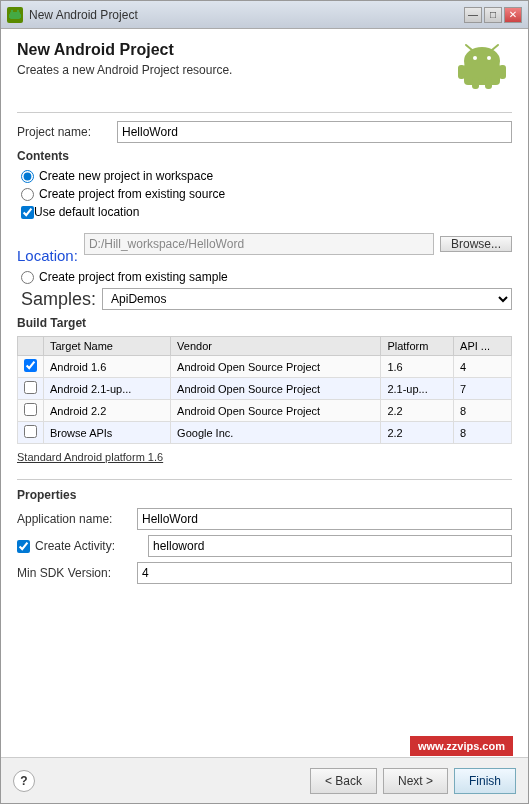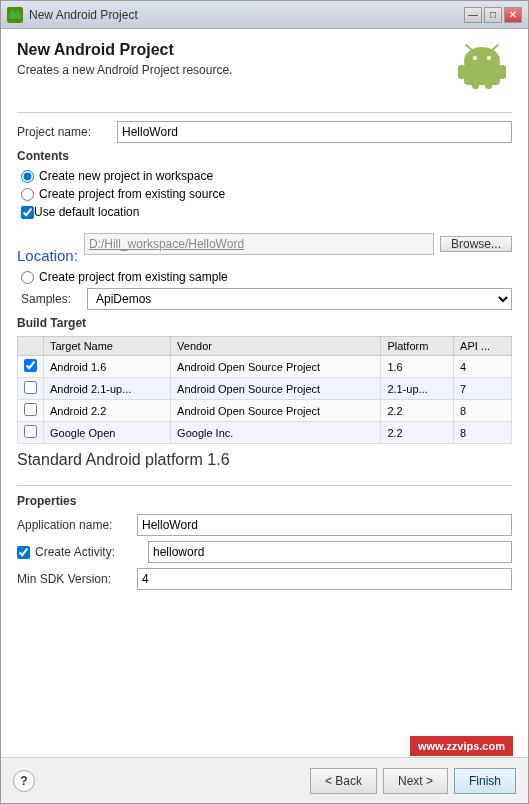--- a/index.html
+++ b/index.html
@@ -177,40 +177,39 @@
     }
     .location-input {
       flex: 1;
       height: 22px;
       border: 1px solid #bbb;
       padding: 2px 4px;
       font-size: 12px;
       color: #888;
       background: #f5f5f5;
       outline: none;
-      text-decoration: underline;
     }
     .browse-btn {
       height: 16px;
       padding: 0 10px;
       background: linear-gradient(to bottom, #f8f8f8, #e0e0e0);
       border: 1px solid #aaa;
       font-size: 12px;
       cursor: pointer;
       color: #333;
     }
     .samples-row {
       display: flex;
       align-items: center;
       gap: 6px;
       margin-bottom: 6px;
       padding-left: 4px;
     }
     .samples-label {
-      font-size: 12px;
+      font-size: 18px;
       color: #333;
       min-width: 60px;
     }
     .samples-select {
       flex: 1;
       height: 22px;
       border: 1px solid #aaa;
       font-size: 12px;
       background: white;
       padding: 0 4px;
@@ -238,24 +237,25 @@
     .build-target-table tr:nth-child(odd) td {
       background: #fafafa;
     }
     .build-target-table tr:nth-child(even) td {
       background: #f0f4ff;
     }
     .build-target-table td input[type="checkbox"] {
       margin: 0;
     }
     .standard-platform {
-      font-size: 16px;
+      font-size: 11px;
       color: #333;
       padding: 3px 0;
       margin-bottom: 13px;
+      text-decoration: underline;
     }
     .prop-row {
       display: flex;
       align-items: center;
       margin-bottom: 5px;
     }
     .prop-label {
       font-size: 12px;
       color: #333;
       min-width: 120px;
@@ -463,21 +463,21 @@
             </tr>
             <tr>
               <td><input type="checkbox" style=""></td>
               <td>Android 2.2</td>
               <td>Android Open Source Project</td>
               <td>2.2</td>
               <td>8</td>
             </tr>
             <tr>
               <td><input type="checkbox" style=""></td>
-              <td>Google Open</td>
+              <td>Browse APIs</td>
               <td>Google Inc.</td>
               <td>2.2</td>
               <td>8</td>
             </tr>
           </tbody>
       </table>
 
       <div class="standard-platform">Standard Android platform 1.6</div>
 
       <hr class="divider">

